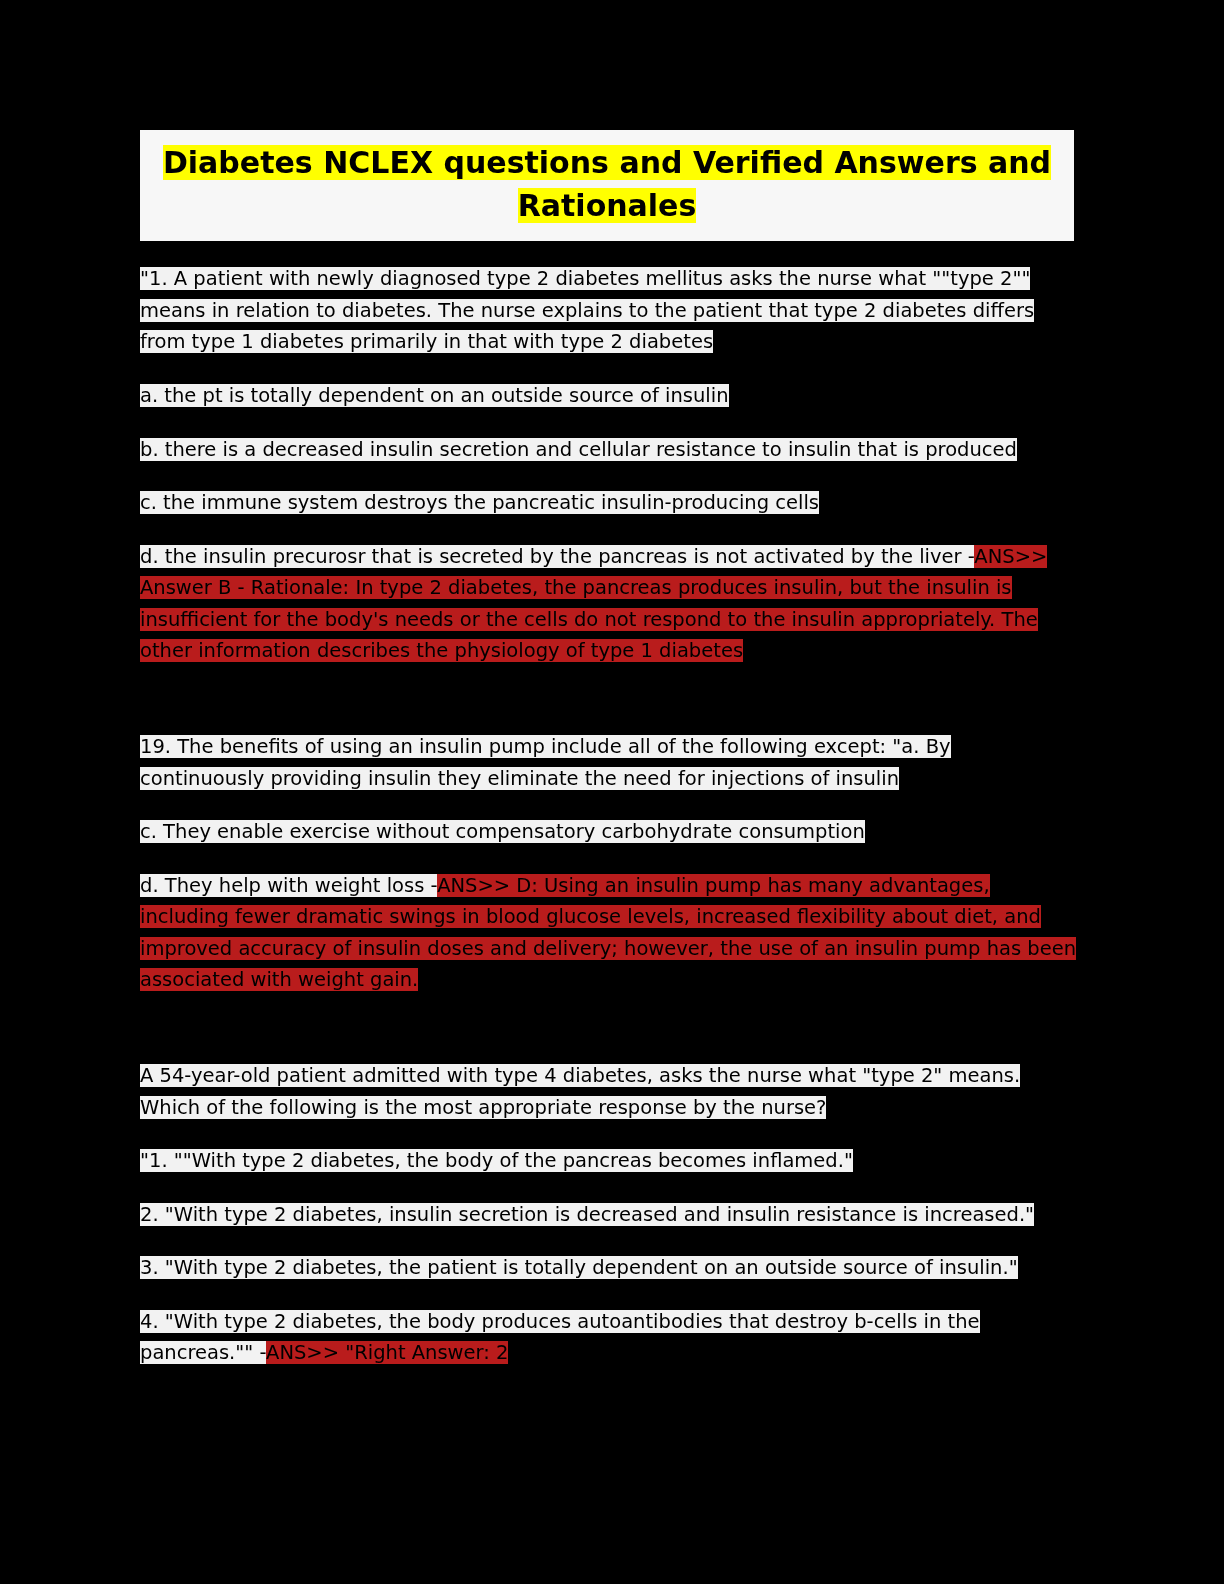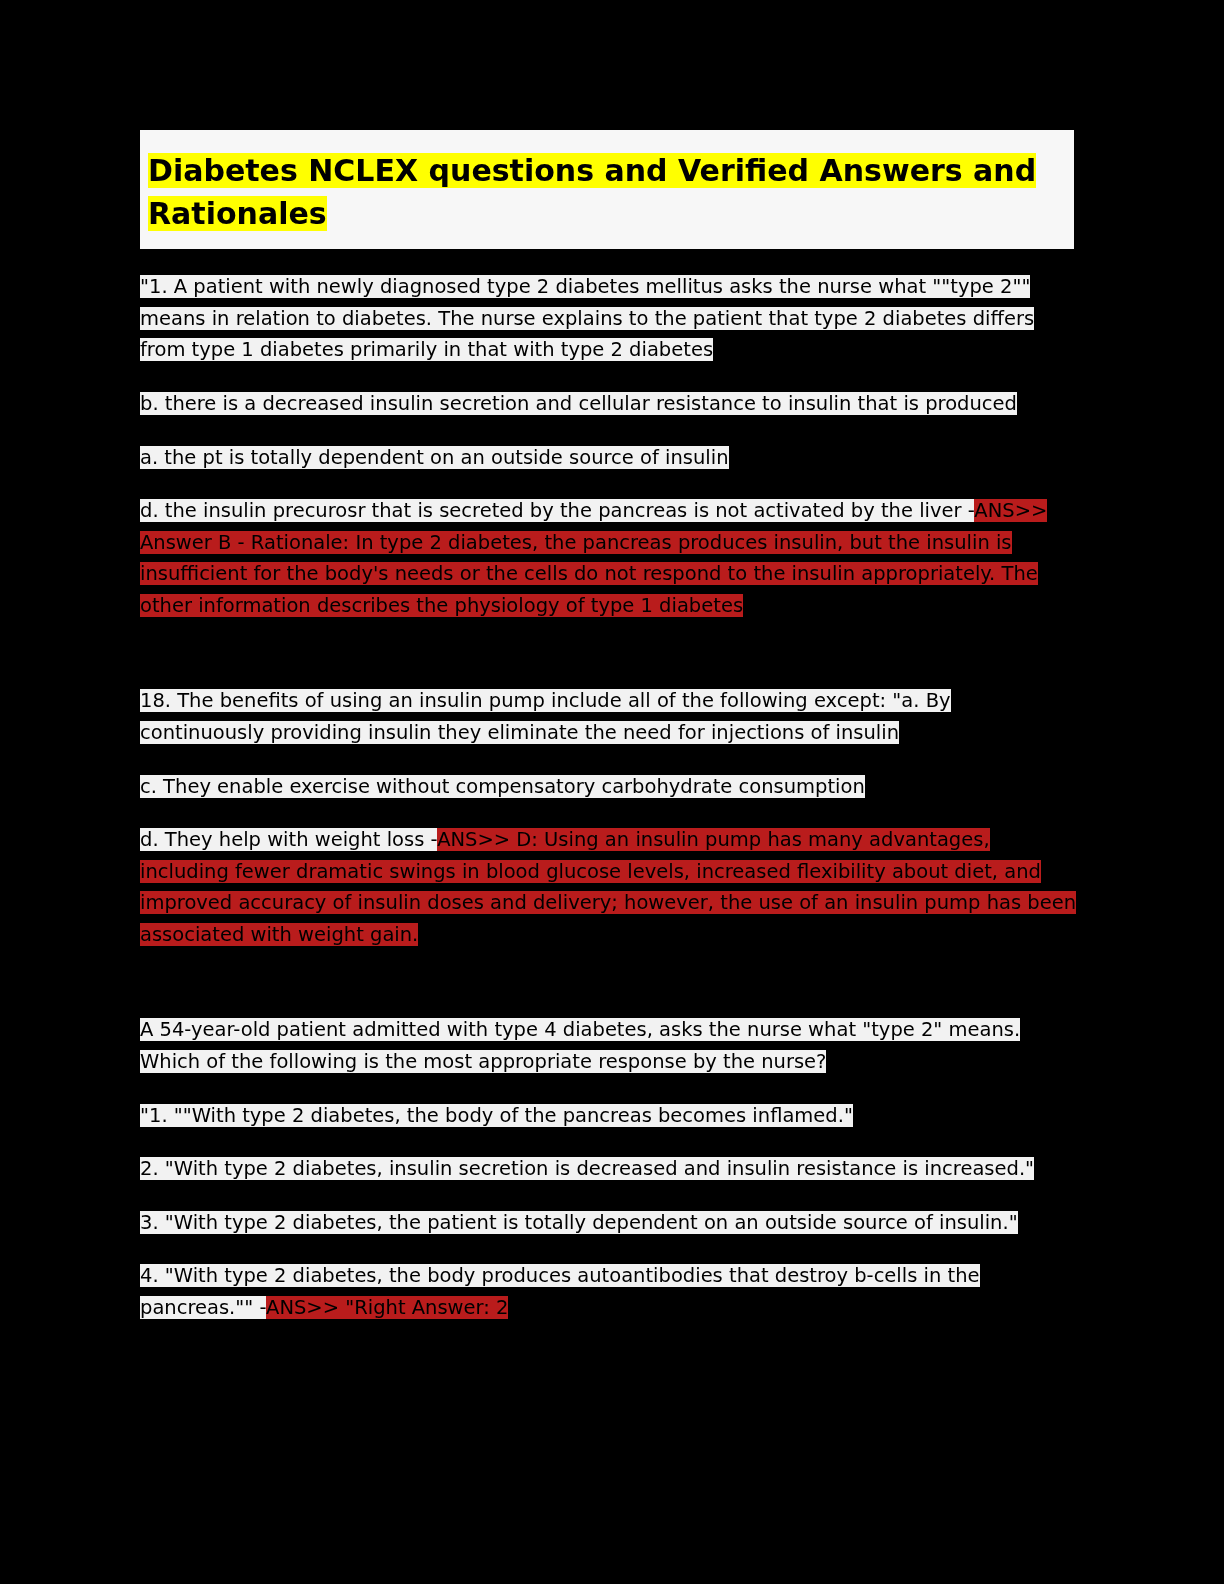--- a/index.html
+++ b/index.html
@@ -16,22 +16,22 @@
     font-family: "DejaVu Sans", sans-serif;
   }
   .doc {
     position: absolute;
     left: 140px;
     top: 130px;
     width: 940px;
   }
   .title-block {
     background: #f7f7f7;
-    padding: 20px 8px 14px 8px;
-    text-align: left;
+    padding: 12px 8px 14px 8px;
+    text-align: center;
     width: 934px;
     box-sizing: border-box;
   }
   .title-line {
     font-size: 30px;
     font-weight: bold;
     color: #000000;
     line-height: 1.42;
   }
   .title-line span.hl {
@@ -63,30 +63,31 @@
 <div class="page">
   <div class="doc">
 
     <div class="title-block">
       <div class="title-line"><span class="hl">Diabetes NCLEX questions and Verified Answers and</span></div>
       <div class="title-line"><span class="hl">Rationales</span></div>
     </div>
 
     <div class="para"><span class="seg">"1. A patient with newly diagnosed type 2 diabetes mellitus asks the nurse what ""type 2"" means in relation to diabetes. The nurse explains to the patient that type 2 diabetes differs from type 1 diabetes primarily in that with type 2 diabetes</span></div>
 
+    <div class="para"><span class="seg">a. the pt is totally dependent on an outside source of insulin</span></div>
+
     <div class="para"><span class="seg">b. there is a decreased insulin secretion and cellular resistance to insulin that is produced</span></div>
 
-    <div class="para"><span class="seg">a. the pt is totally dependent on an outside source of insulin</span></div>
-
+    <div class="para"><span class="seg">c. the immune system destroys the pancreatic insulin-producing cells</span></div>
 
     <div class="para"><span class="seg">d. the insulin precurosr that is secreted by the pancreas is not activated by the liver -</span><span class="ans">ANS&gt;&gt; Answer B - Rationale: In type 2 diabetes, the pancreas produces insulin, but the insulin is insufficient for the body's needs or the cells do not respond to the insulin appropriately. The other information describes the physiology of type 1 diabetes</span></div>
 
     <div class="gap"></div>
 
-    <div class="para"><span class="seg">18. The benefits of using an insulin pump include all of the following except: "a. By continuously providing insulin they eliminate the need for injections of insulin</span></div>
+    <div class="para"><span class="seg">19. The benefits of using an insulin pump include all of the following except: "a. By continuously providing insulin they eliminate the need for injections of insulin</span></div>
 
 
     <div class="para"><span class="seg">c. They enable exercise without compensatory carbohydrate consumption</span></div>
 
     <div class="para"><span class="seg">d. They help with weight loss -</span><span class="ans">ANS&gt;&gt;  D: Using an insulin pump has many advantages, including fewer dramatic swings in blood glucose levels, increased flexibility about diet, and improved accuracy of insulin doses and delivery; however, the use of an insulin pump has been associated with weight gain.</span></div>
 
     <div class="gap"></div>
 
     <div class="para"><span class="seg">A 54-year-old patient admitted with type 4 diabetes, asks the nurse what "type 2" means. Which of the following is the most appropriate response by the nurse?</span></div>
 

